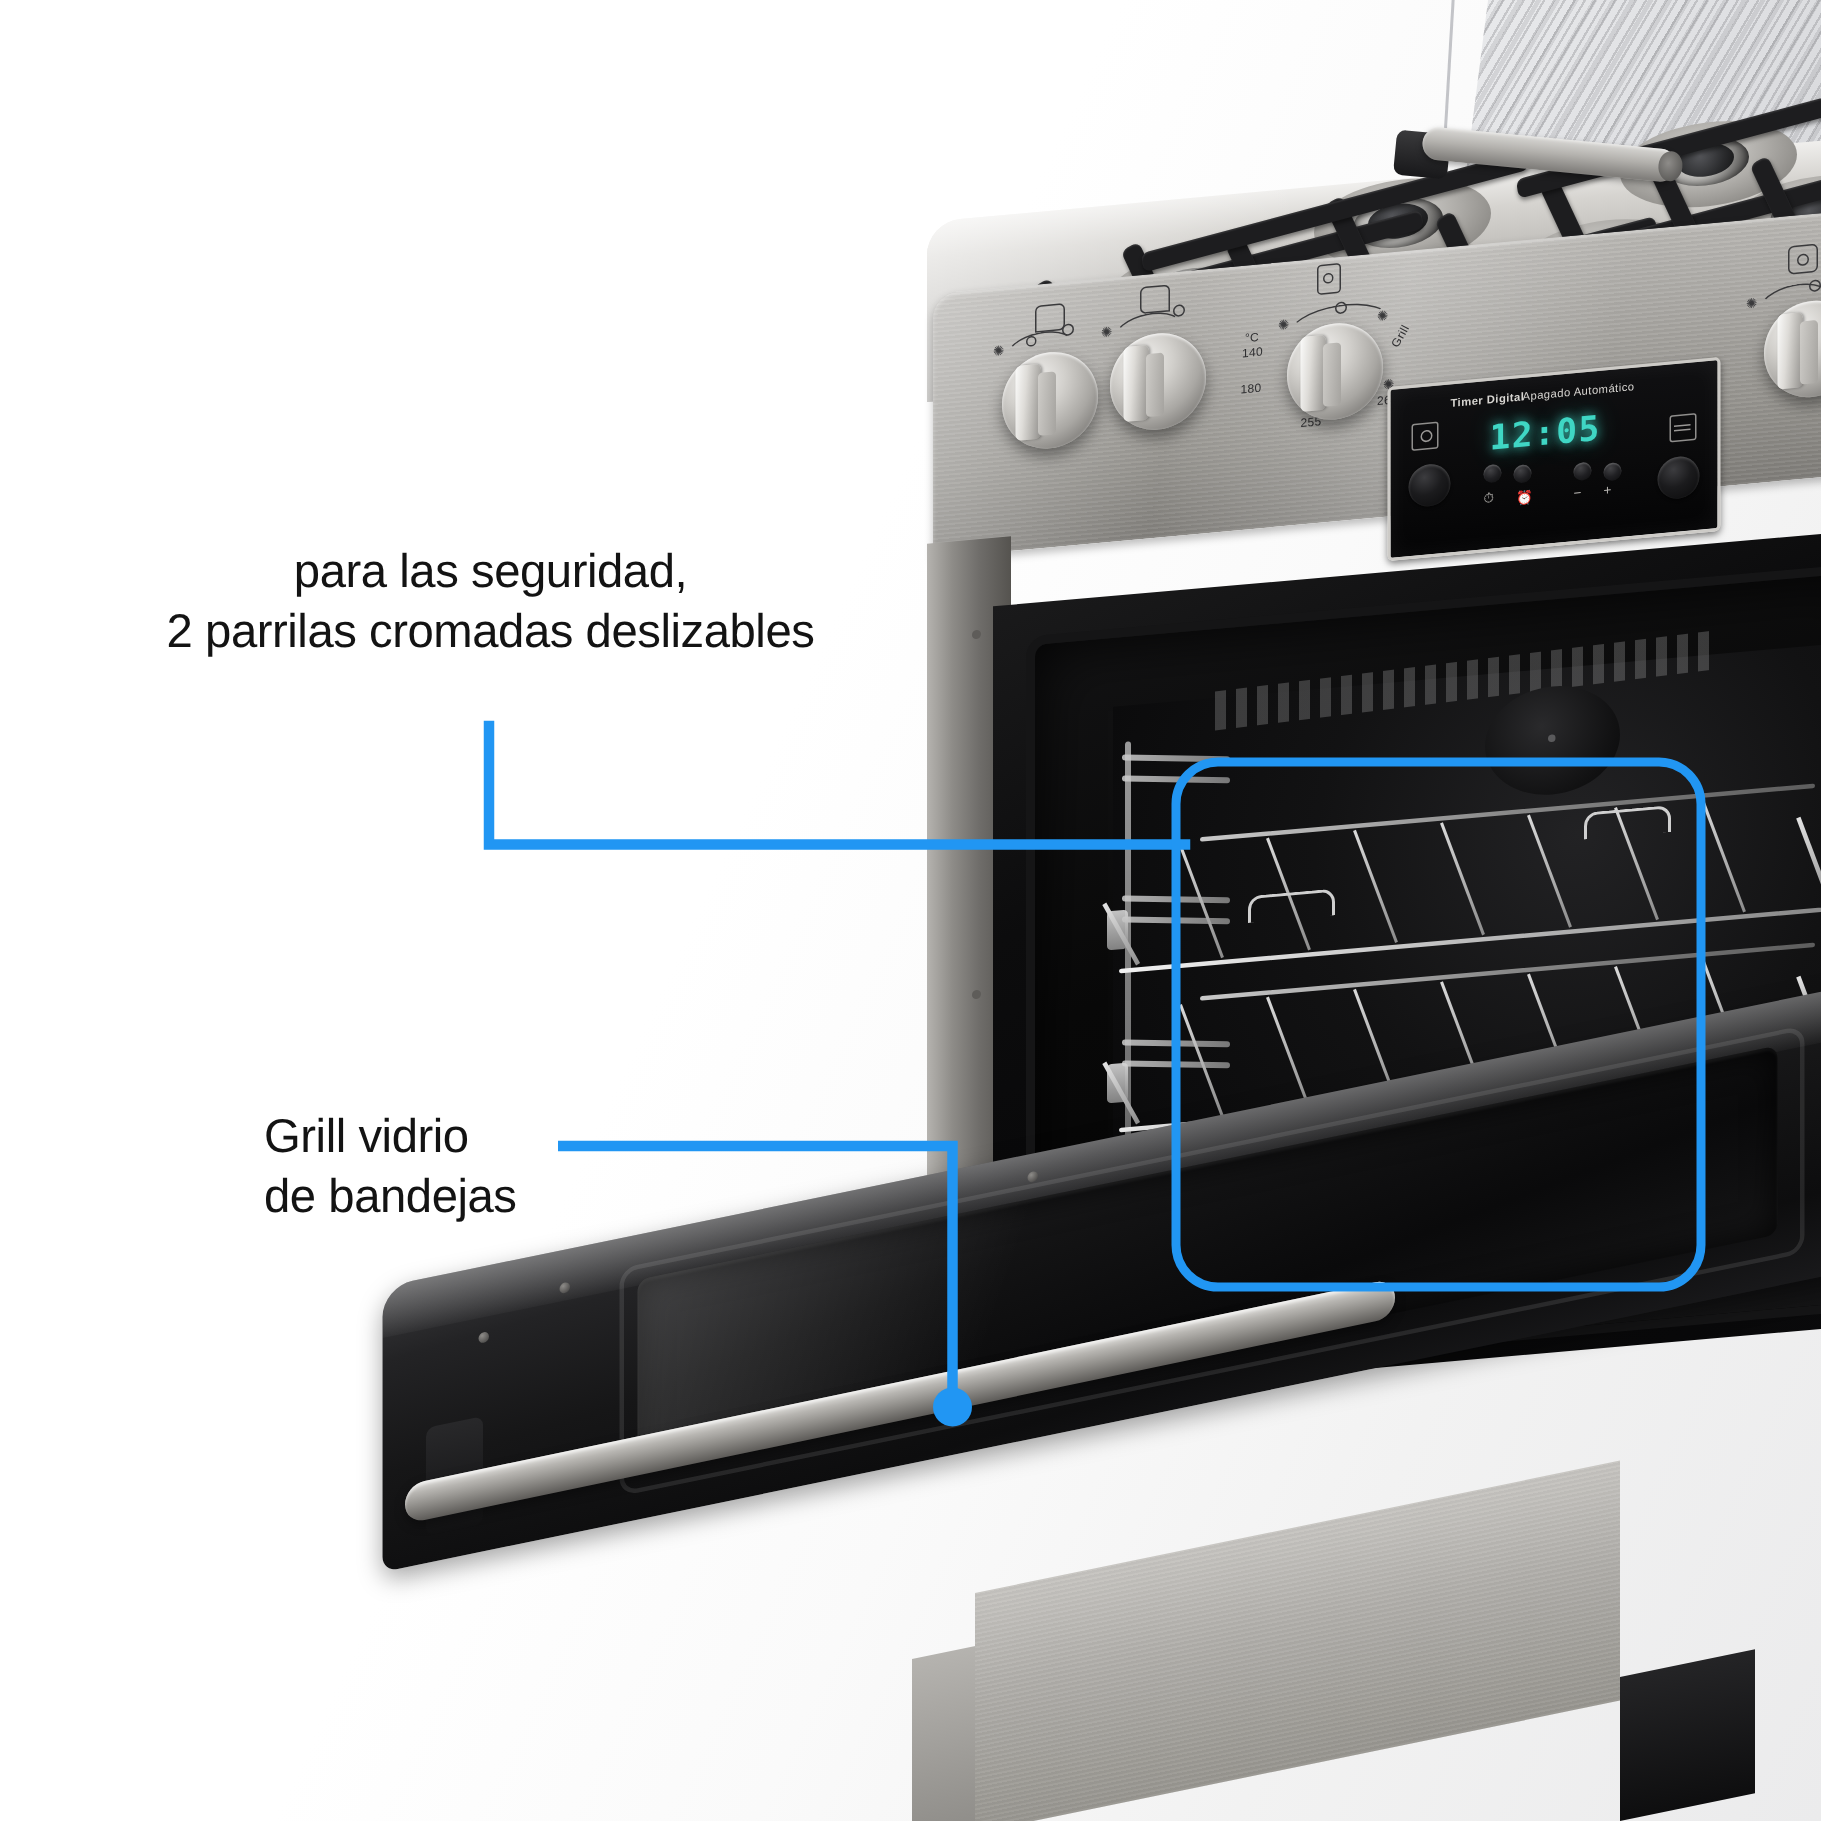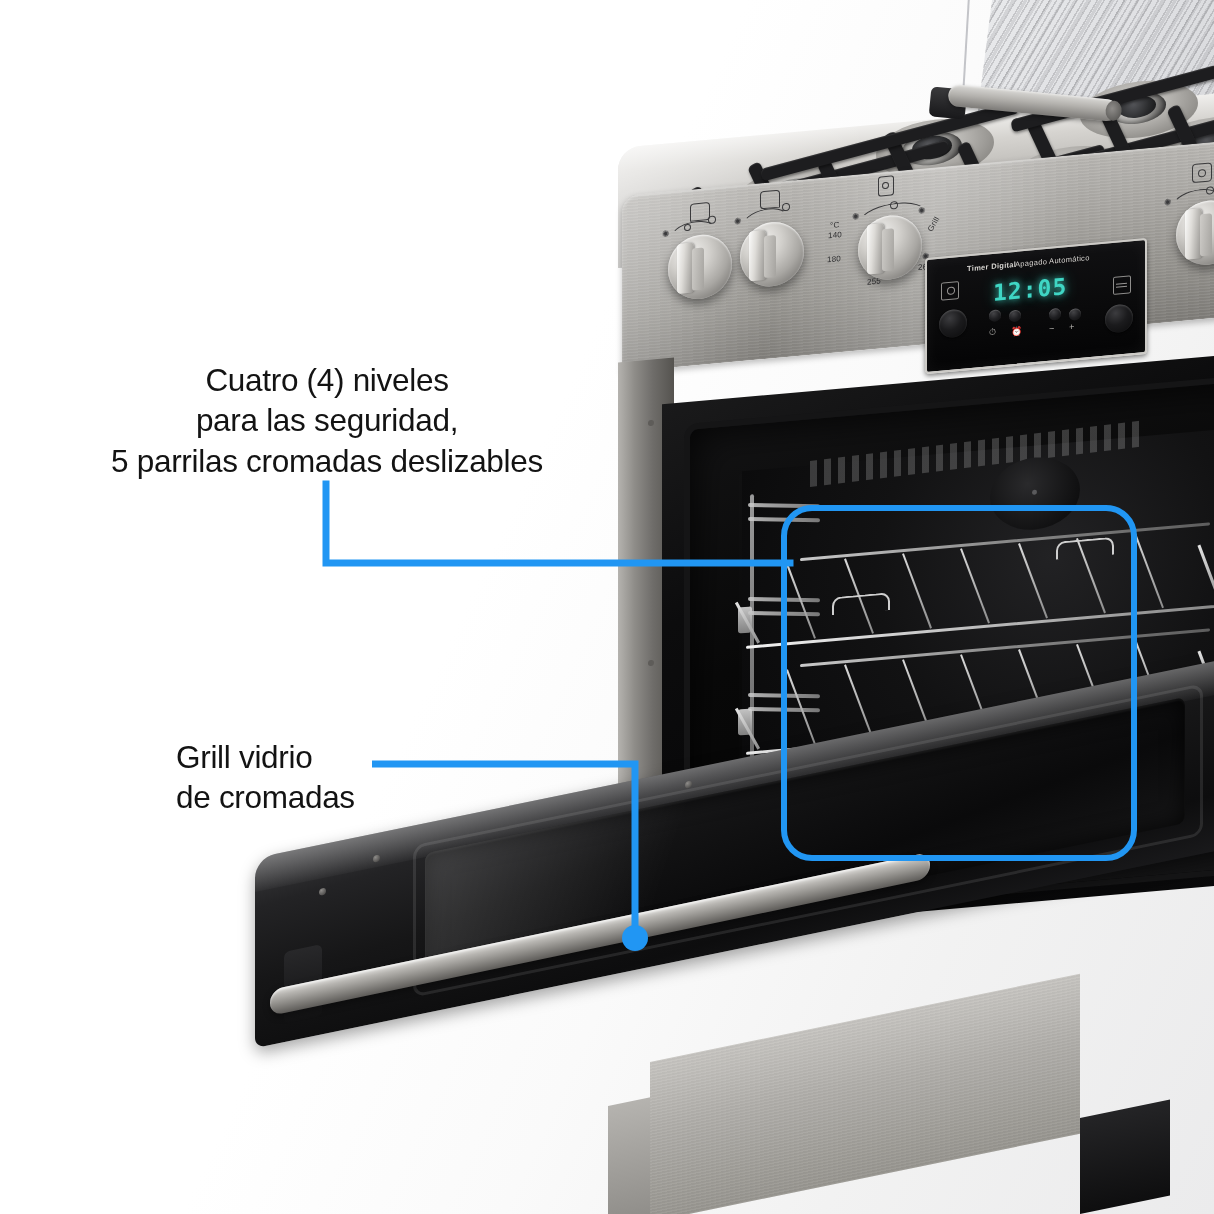--- a/index.html
+++ b/index.html
@@ -428,23 +428,22 @@
   <svg class="callout-svg" viewBox="0 0 1214 1214">
 
     <polyline points="326,484 326,563 790,563" fill="none" stroke="#2196f3" stroke-width="7" stroke-linecap="square" stroke-linejoin="miter"></polyline>
     <rect x="784" y="508" width="350" height="350" rx="28" ry="28" fill="none" stroke="#2196f3" stroke-width="6"></rect>
 
     <polyline points="372,764 635,764 635,932" fill="none" stroke="#2196f3" stroke-width="7" stroke-linecap="butt" stroke-linejoin="miter"></polyline>
     <circle cx="635" cy="938" r="13" fill="#2196f3"></circle>
   </svg>
 
   <div id="callout-1-text" class="callout-text">
-    <div>Cuatro (4) niveles</div>
     <div>para las seguridad,</div>
-    <div>5 parrilas cromadas deslizables</div>
+    <div>2 parrilas cromadas deslizables</div>
   </div>
 
   <div id="callout-2-text" class="callout-text">
     <div>Grill vidrio</div>
-    <div>de cromadas</div>
+    <div>de bandejas</div>
   </div>
 
 </div>
 
 </body></html>

